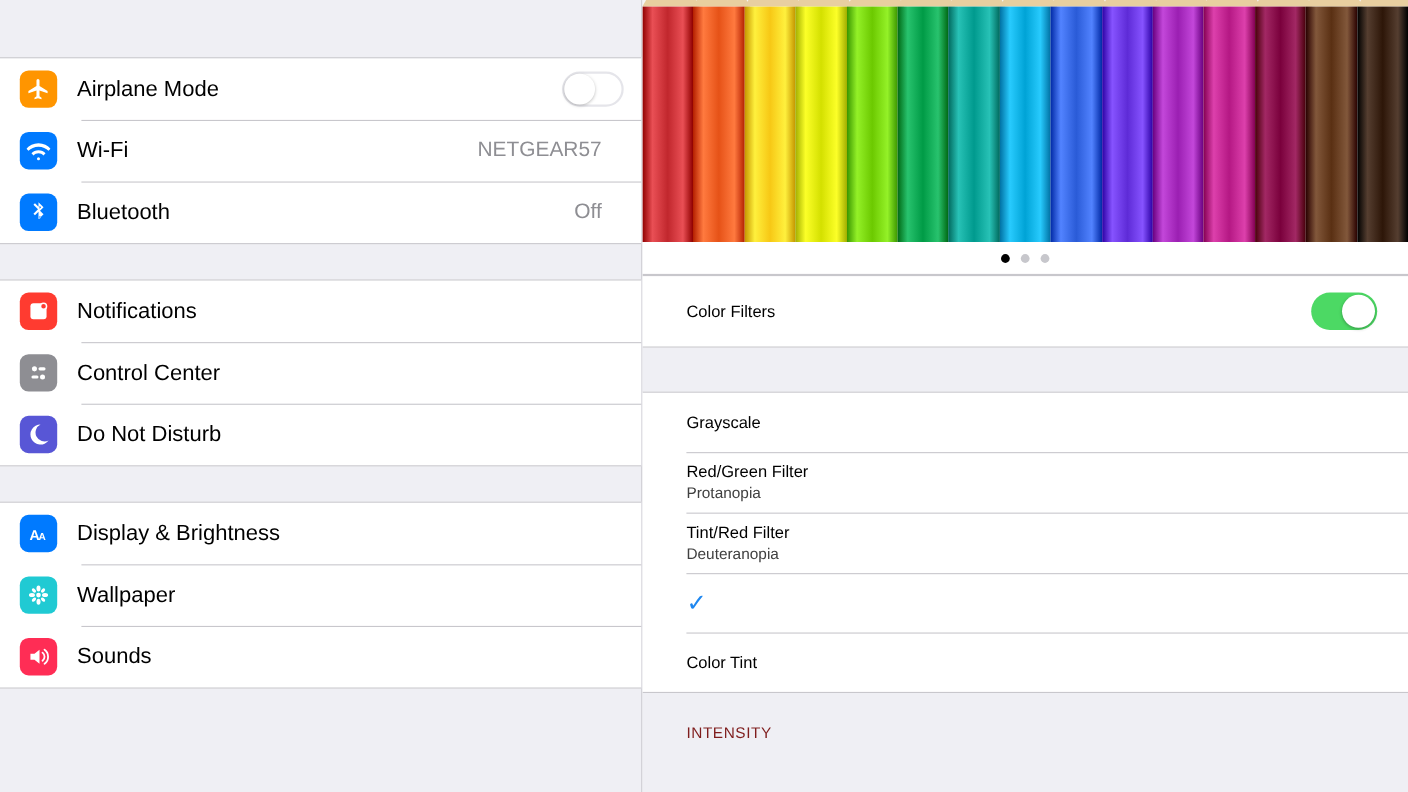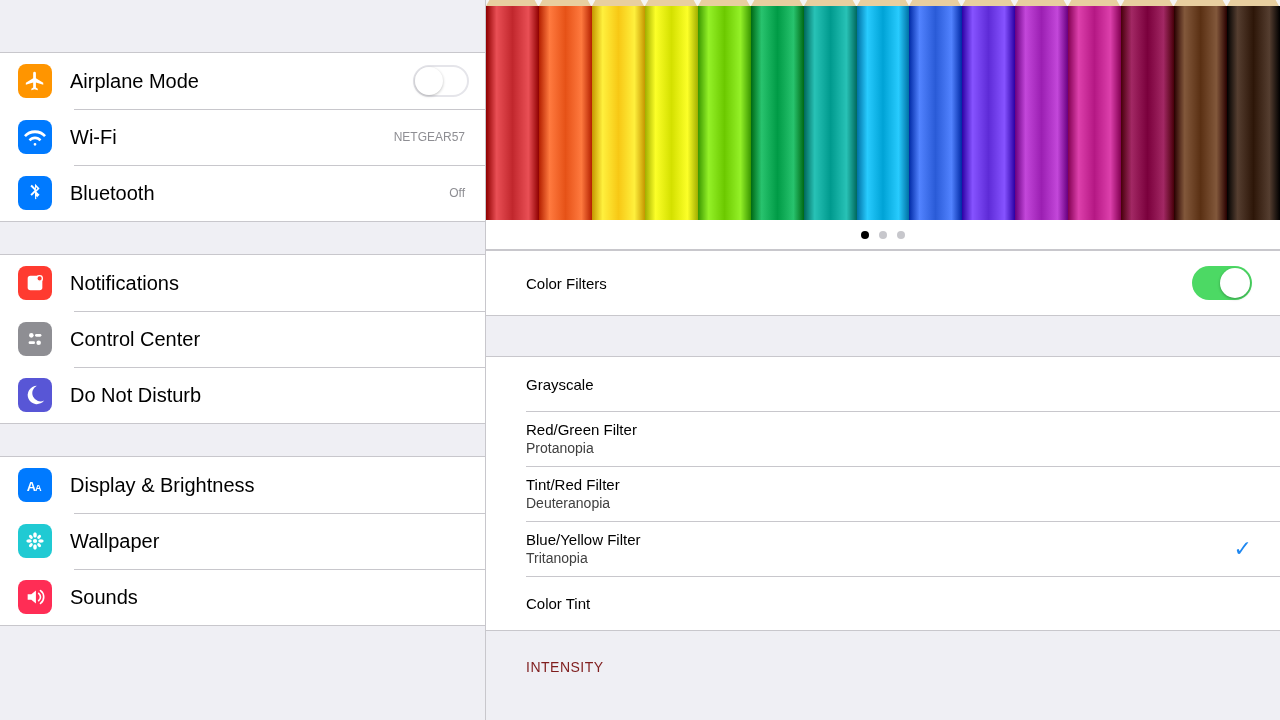--- a/index.html
+++ b/index.html
@@ -1,27 +1,27 @@
 <!DOCTYPE html>
 <html><head>
 <meta charset="utf-8">
 <style>
   * { box-sizing: border-box; margin: 0; padding: 0; }
   html, body { width: 1280px; height: 720px; overflow: hidden; font-family: -apple-system, "Helvetica Neue", Arial, sans-serif; background: #f0f0f0; }
   .split { display: flex; width: 100%; height: 100%; }
   
-  .sidebar { width: 486px; height: 100%; background: #efeff4; border-right: 1px solid #c8c7cc; display: flex; flex-direction: column; }
+  .sidebar { width: 584px; height: 100%; background: #efeff4; border-right: 1px solid #c8c7cc; display: flex; flex-direction: column; }
   .searchbar { margin: 0 8px 10px 8px; height: 10px; }
   .section { background: #fff; border-top: 1px solid #c8c7cc; border-bottom: 1px solid #c8c7cc; margin-top: 32px; }
   .section:first-of-type { margin-top: 52px; }
   .row { display: flex; align-items: center; height: 56px; padding: 0 16px 0 18px; position: relative; cursor: pointer; }
   .row + .row::before { content: ""; position: absolute; left: 74px; right: 0; top: 0; height: 1px; background: #c8c7cc; }
   .row .icon { width: 34px; height: 34px; border-radius: 8px; margin-right: 18px; display: flex; align-items: center; justify-content: center; color: #fff; flex-shrink: 0; }
   .row .label { font-size: 20px; color: #000; flex: 1; }
-  .row .value { font-size: 12px; color: #8e8e93; margin-right: 4px; }
+  .row .value { font-size: 19px; color: #8e8e93; margin-right: 20px; }
   .row.selected { background: #1e87f0; }
   .row.selected .label { color: #fff; }
   .row.selected::before { display: none; }
   .row.selected + .row::before { display: none; }
   
   .ic-airplane  { background: #ff9500; }
   .ic-wifi      { background: #007aff; }
   .ic-bt        { background: #007aff; }
   .ic-notif     { background: #ff3b30; }
   .ic-cc        { background: #8e8e93; }
@@ -257,24 +257,20 @@
             <span class="sub">Protanopia</span>
           </div>
         </div>
         <div class="drow">
           <div class="col">
             <span class="ttl">Tint/Red Filter</span>
             <span class="sub">Deuteranopia</span>
           </div>
         </div>
         <div class="drow">
-          <div class="col">
-            <span class="ttl">Blue/Yellow Filter</span>
-            <span class="sub">Tritanopia</span>
-          </div>
           <span class="chk">✓</span>
         </div>
         <div class="drow">
           <div class="col">
             <span class="ttl">Color Tint</span>
           </div>
         </div>
       </div>
 
     <div class="sect-label">INTENSITY</div>

